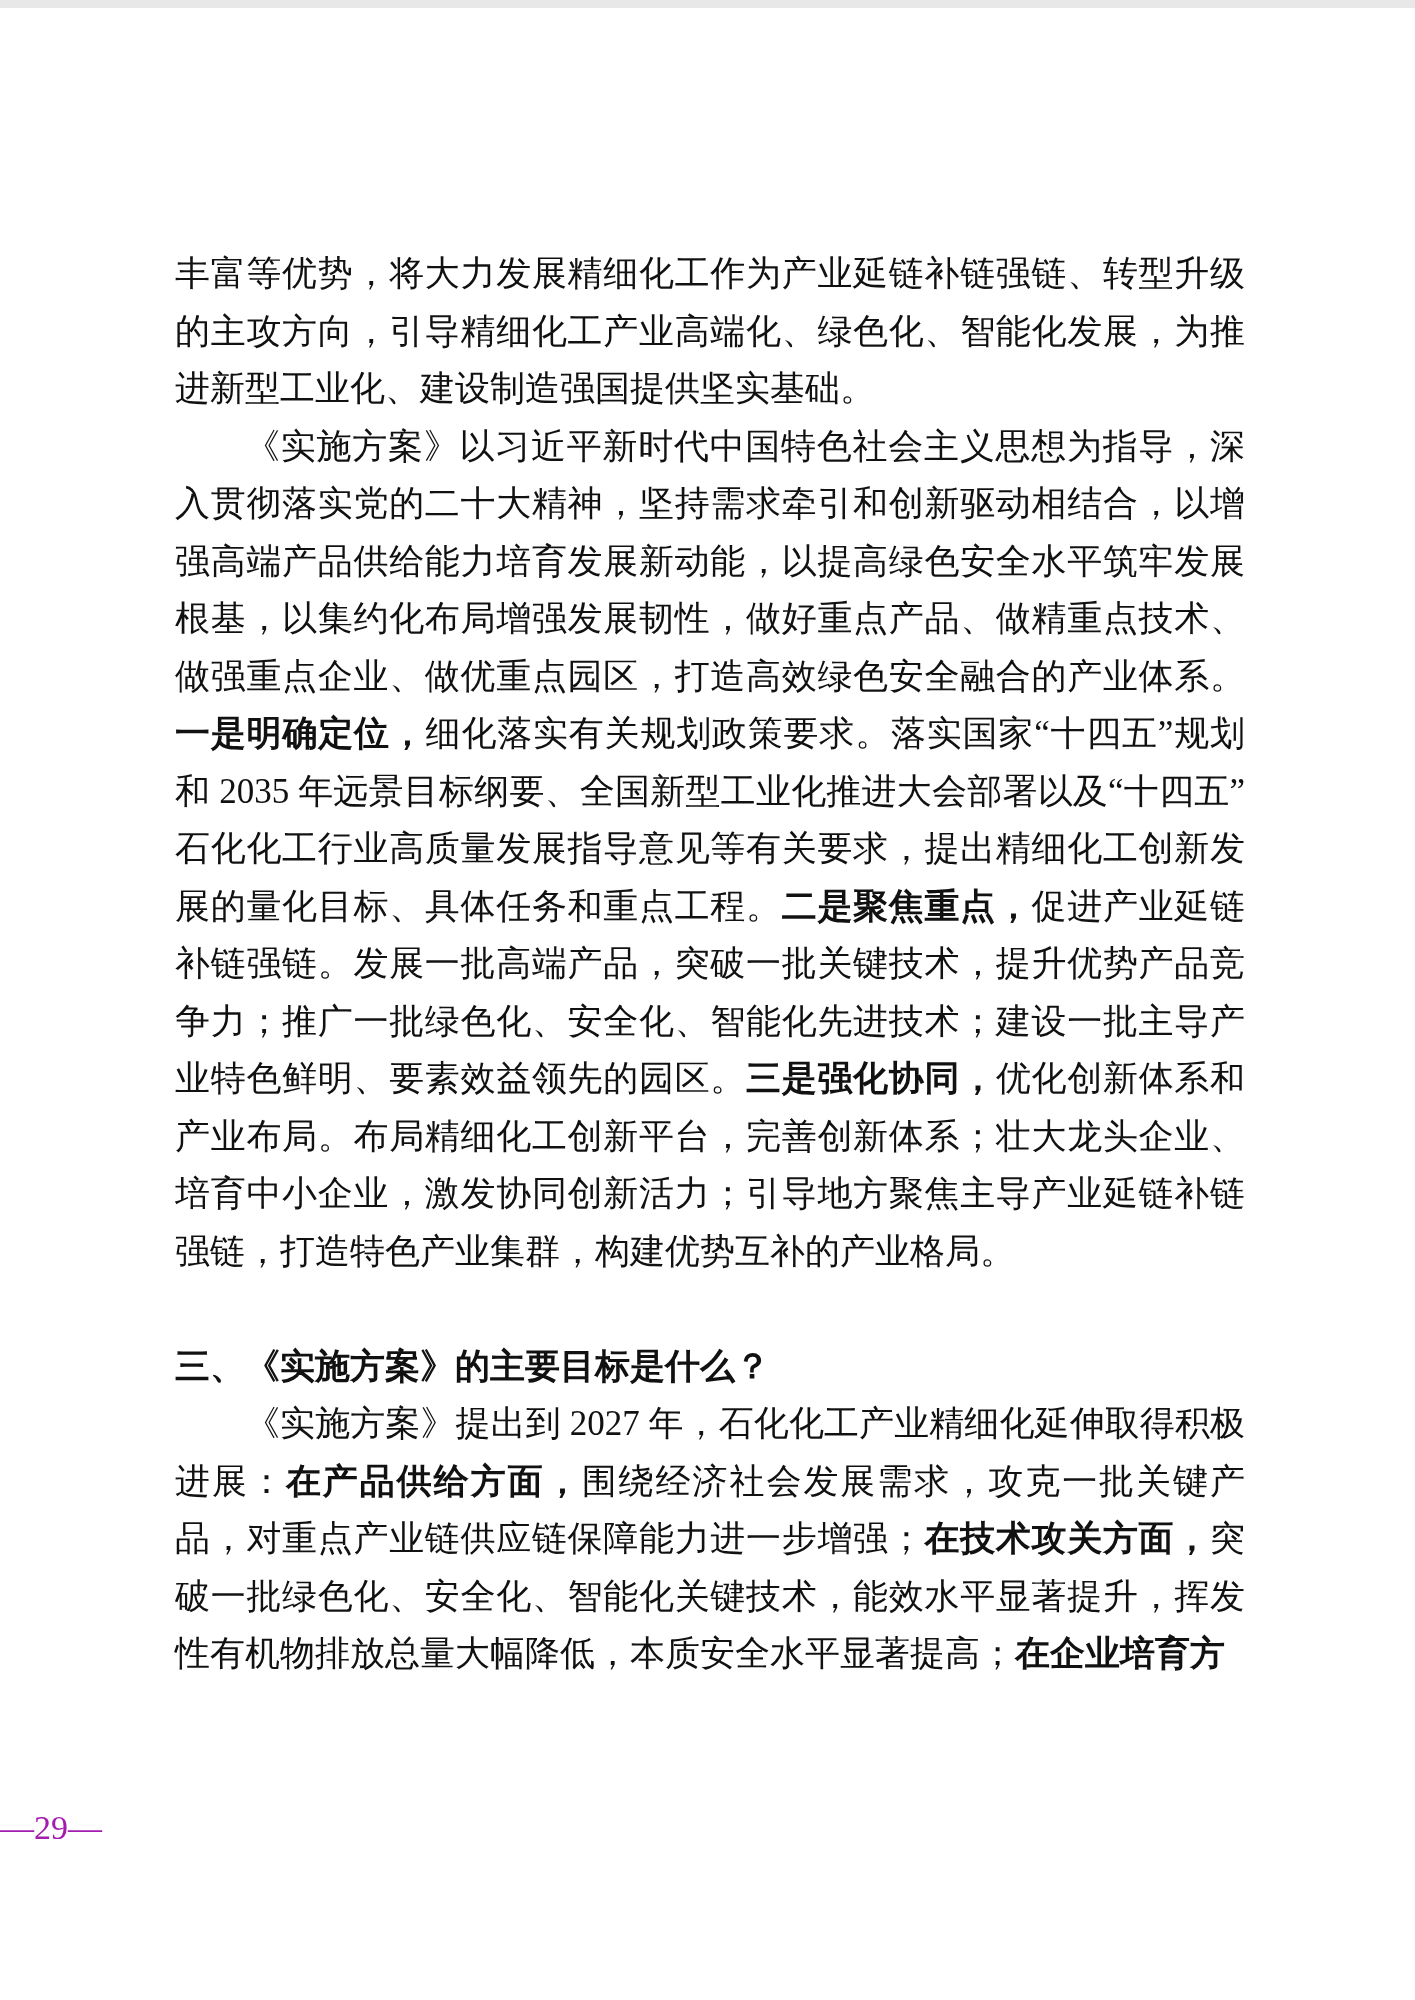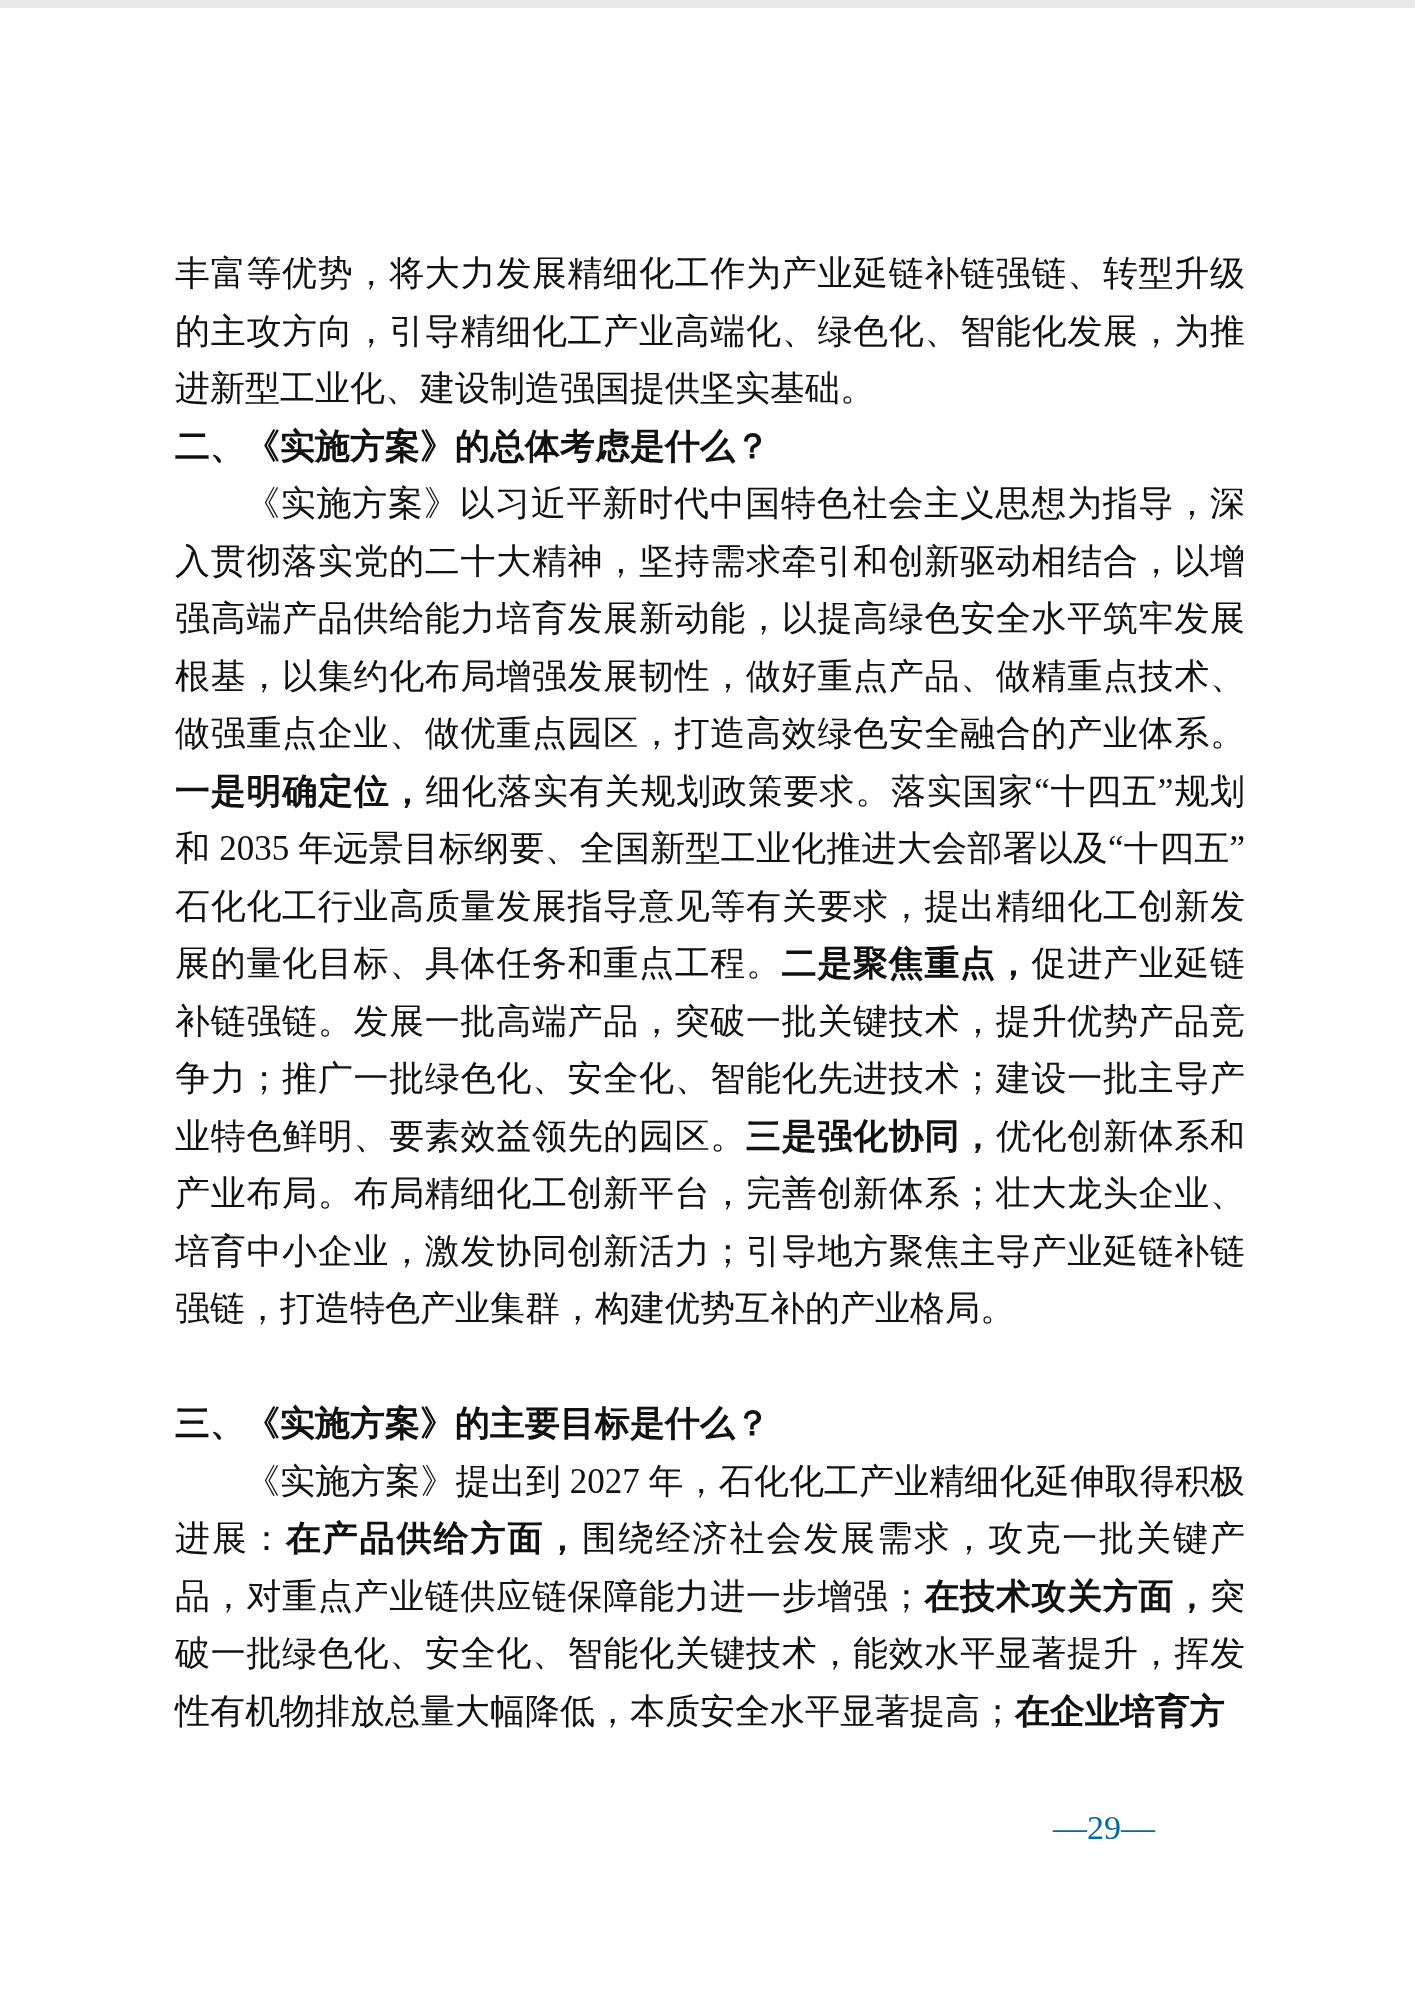--- a/index.html
+++ b/index.html
@@ -43,33 +43,32 @@
     margin-top: 57.5px;
   }
   .content span.bold {
     font-weight: bold;
   }
   .footer {
     position: absolute;
     left: 0;
     top: 1800px;
     width: 1155px;
-    text-align: right;
+    text-align: left;
     font-size: 34px;
     line-height: 40px;
-    color: #0369a1;
+    color: #a21caf;
   }
 </style>
 </head>
 <body>
 
 <div class="page">
   <div class="content">
       <p class=""><span>丰富等优势，将大力发展精细化工作为产业延链补链强链、转型升级的主攻方向，引导精细化工产业高端化、绿色化、智能化发展，为推进新型工业化、建设制造强国提供坚实基础。</span></p>
-      <p class="heading"><span class="bold">二、《实施方案》的总体考虑是什么？</span></p>
       <p class=" indent"><span>《实施方案》以习近平新时代中国特色社会主义思想为指导，深入贯彻落实党的二十大精神，坚持需求牵引和创新驱动相结合，以增强高端产品供给能力培育发展新动能，以提高绿色安全水平筑牢发展根基，以集约化布局增强发展韧性，做好重点产品、做精重点技术、做强重点企业、做优重点园区，打造高效绿色安全融合的产业体系。</span><span class="bold">一是明确定位，</span><span>细化落实有关规划政策要求。落实国家“十四五”规划和 2035 年远景目标纲要、全国新型工业化推进大会部署以及“十四五”石化化工行业高质量发展指导意见等有关要求，提出精细化工创新发展的量化目标、具体任务和重点工程。</span><span class="bold">二是聚焦重点，</span><span>促进产业延链补链强链。发展一批高端产品，突破一批关键技术，提升优势产品竞争力；推广一批绿色化、安全化、智能化先进技术；建设一批主导产业特色鲜明、要素效益领先的园区。</span><span class="bold">三是强化协同，</span><span>优化创新体系和产业布局。布局精细化工创新平台，完善创新体系；壮大龙头企业、培育中小企业，激发协同创新活力；引导地方聚焦主导产业延链补链强链，打造特色产业集群，构建优势互补的产业格局。</span></p>
       <p class="heading spaced"><span class="bold">三、《实施方案》的主要目标是什么？</span></p>
       <p class=" indent"><span>《实施方案》提出到 2027 年，石化化工产业精细化延伸取得积极进展：</span><span class="bold">在产品供给方面，</span><span>围绕经济社会发展需求，攻克一批关键产品，对重点产业链供应链保障能力进一步增强；</span><span class="bold">在技术攻关方面，</span><span>突破一批绿色化、安全化、智能化关键技术，能效水平显著提升，挥发性有机物排放总量大幅降低，本质安全水平显著提高；</span><span class="bold">在企业培育方</span></p>
     </div>
   <div class="footer">
     <span>—29—</span>
   </div>
 </div>
 
 </body></html>

